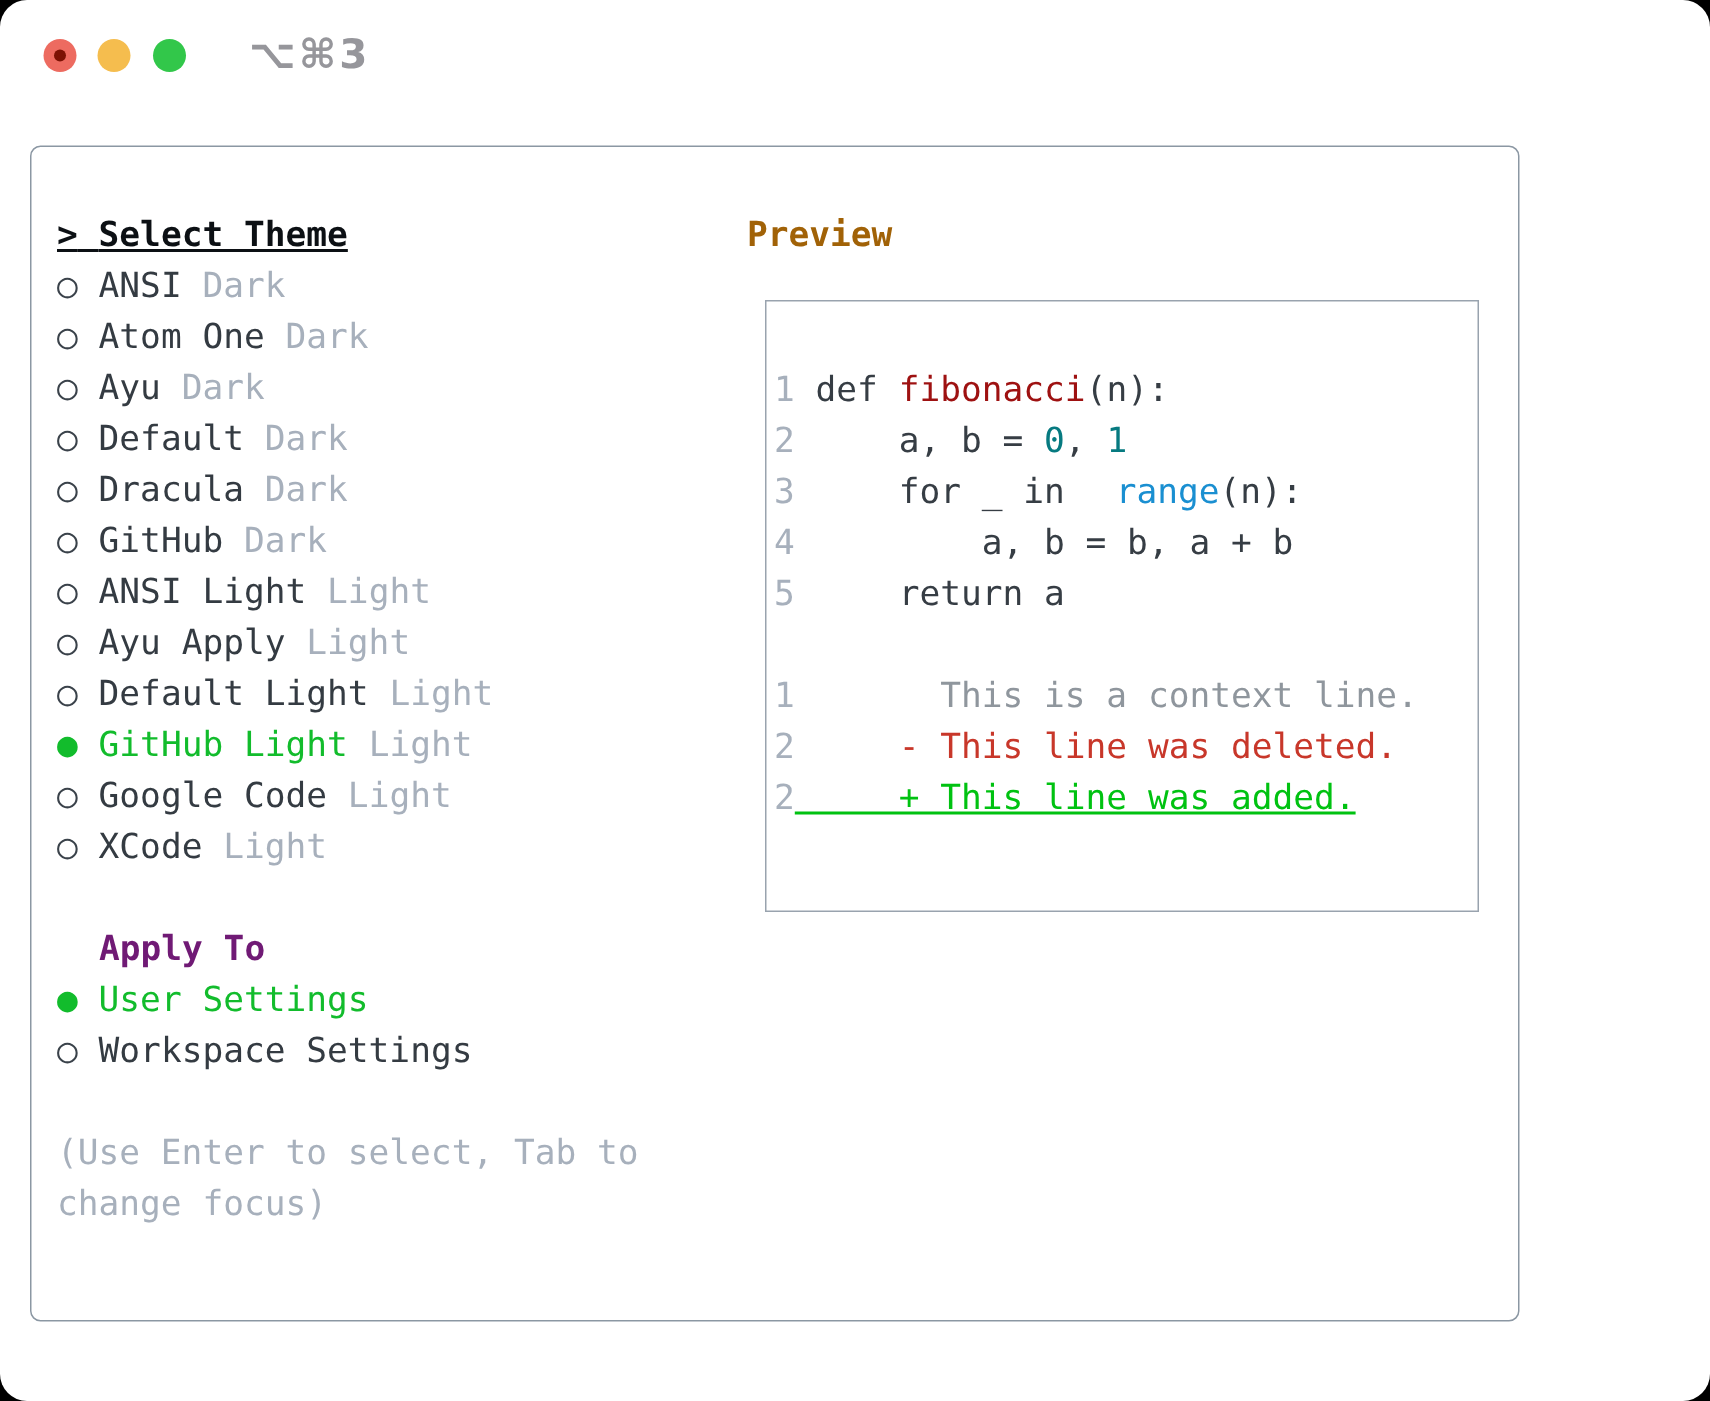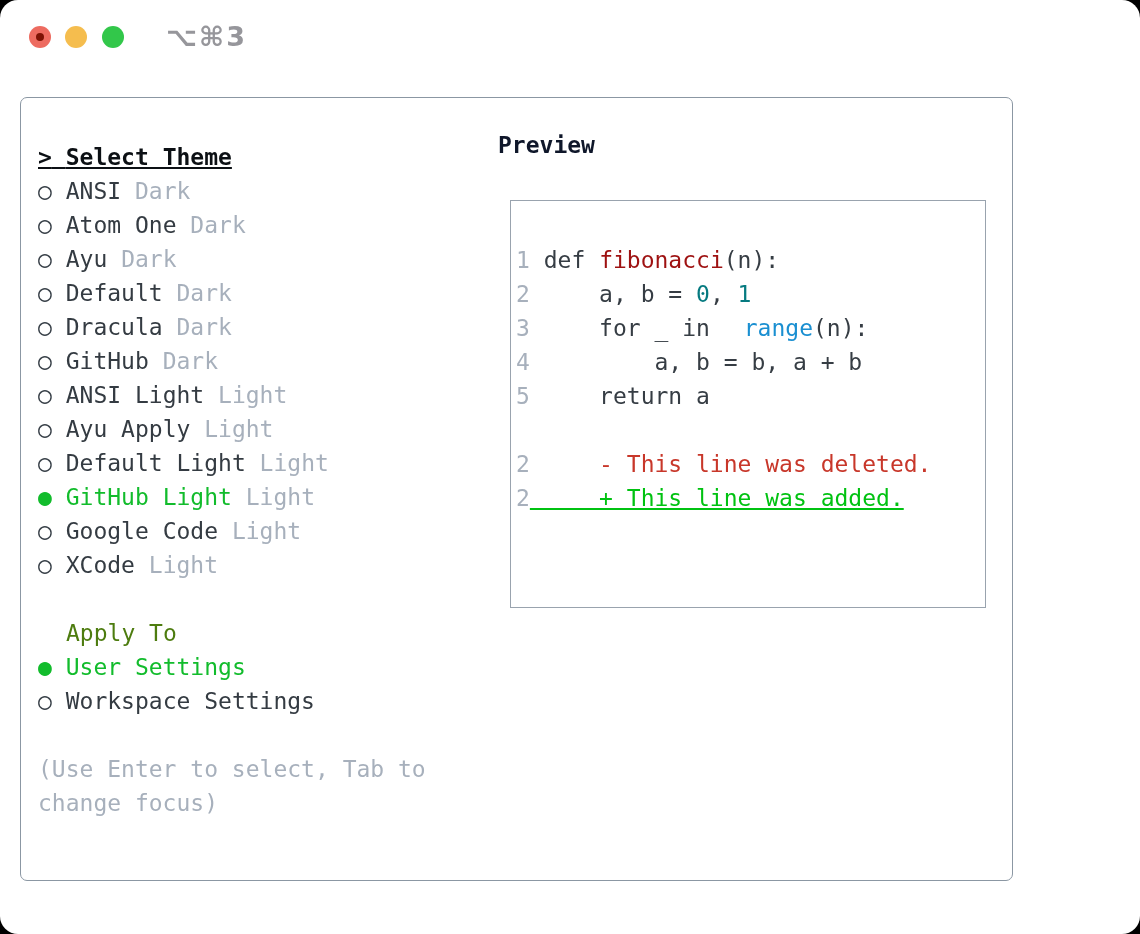--- a/index.html
+++ b/index.html
@@ -21,24 +21,24 @@
   
   .panel{position:absolute;left:20px;top:97px;width:991px;height:782px;
     border:1.5px solid #8b97a3;border-radius:7px;background:#fff;}
   
   .row{position:absolute;left:38px;height:34px;line-height:34px;font-size:23px;white-space:pre;color:#343b42;}
   .hdr{font-weight:bold;color:#0c1014;text-decoration:underline;}
   .mk{color:#3a424a;}
   .nm{color:#343b42;}
   .vr{color:#a7b0bc;}
   .sel .mk,.sel .nm{color:#12bc2c;}
-  .apply-hdr{position:absolute;left:66px;height:34px;line-height:34px;font-size:23px;color:#4d7c0f;white-space:pre;}
+  .apply-hdr{position:absolute;left:66px;height:34px;line-height:34px;font-size:23px;color:#701a75;white-space:pre;font-weight:bold;}
   .hint{position:absolute;left:38px;font-size:23px;line-height:34px;color:#a7b0bc;white-space:pre;}
   
-  .pv-title{position:absolute;left:498px;top:128px;height:34px;line-height:34px;font-size:23px;font-weight:bold;color:#0f172a;white-space:pre;}
+  .pv-title{position:absolute;left:498px;top:140px;height:34px;line-height:34px;font-size:23px;font-weight:bold;color:#a16207;white-space:pre;}
   .pbox{position:absolute;left:510px;top:200px;width:474px;height:406px;border:1.5px solid #99a3ae;background:#fff;}
   .code{position:absolute;left:516px;top:243px;font-size:23px;line-height:34px;}
   .cl{height:34px;white-space:pre;}
   .ln{color:#a7b0bc;}
   .tok-plain{color:#363d44;}
   .tok-keyword{color:#363d44;}
   .tok-function{color:#9e1111;}
   .tok-number{color:#067a80;}
   .tok-builtin{color:#1a8fd1;margin-left:20px;}
   .tok-context{color:#8f969d;}
@@ -83,17 +83,18 @@
 
   <div class="pv-title">Preview</div>
   <div class="pbox"></div>
   <div class="code">
     <div class="cl"><span class="ln">1</span><span class="tok-plain"> </span><span class="tok-keyword">def</span><span class="tok-plain"> </span><span class="tok-function">fibonacci</span><span class="tok-plain">(n):</span></div>
     <div class="cl"><span class="ln">2</span><span class="tok-plain">     a, b = </span><span class="tok-number">0</span><span class="tok-plain">, </span><span class="tok-number">1</span></div>
     <div class="cl"><span class="ln">3</span><span class="tok-plain">     </span><span class="tok-keyword">for</span><span class="tok-plain"> _ </span><span class="tok-keyword">in</span><span class="tok-plain"> </span><span class="tok-builtin">range</span><span class="tok-plain">(n):</span></div>
     <div class="cl"><span class="ln">4</span><span class="tok-plain">         a, b = b, a + b</span></div>
     <div class="cl"><span class="ln">5</span><span class="tok-plain">     </span><span class="tok-keyword">return</span><span class="tok-plain"> a</span></div>
     <div class="cl"></div>
+    <div class="cl"><span class="ln">1</span><span class="tok-context">       This is a context line.</span></div>
     <div class="cl"><span class="ln">2</span><span class="tok-deleted">     - This line was deleted.</span></div>
     <div class="cl"><span class="ln">2</span><span class="tok-added">     + This line was added.</span></div>
   </div>
 
 </div>
 
 </body></html>

